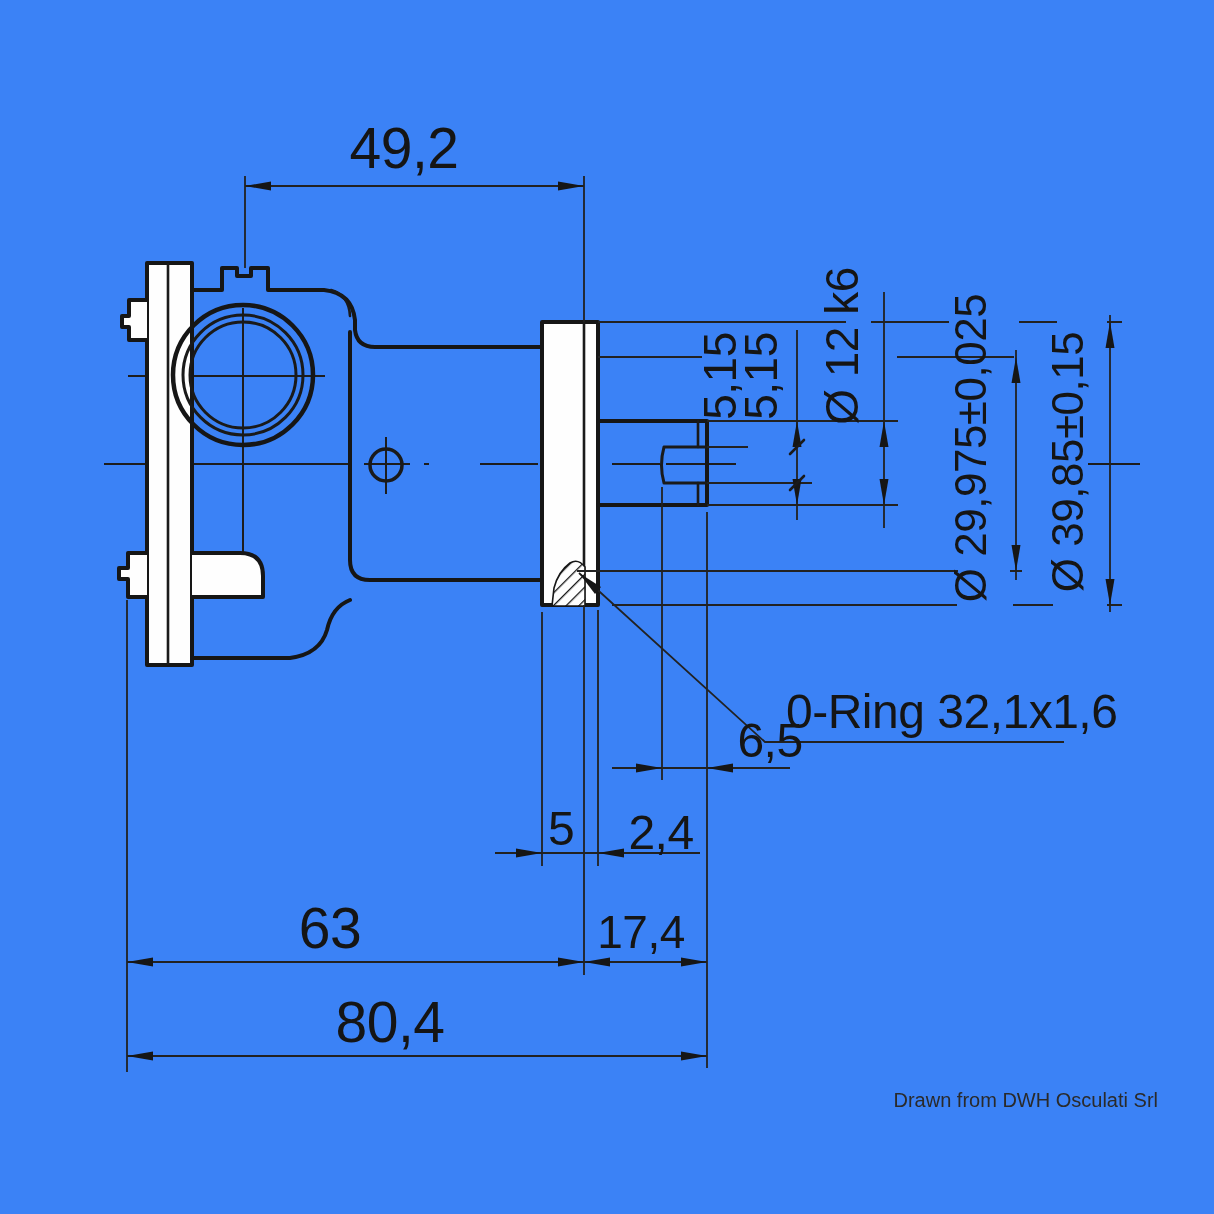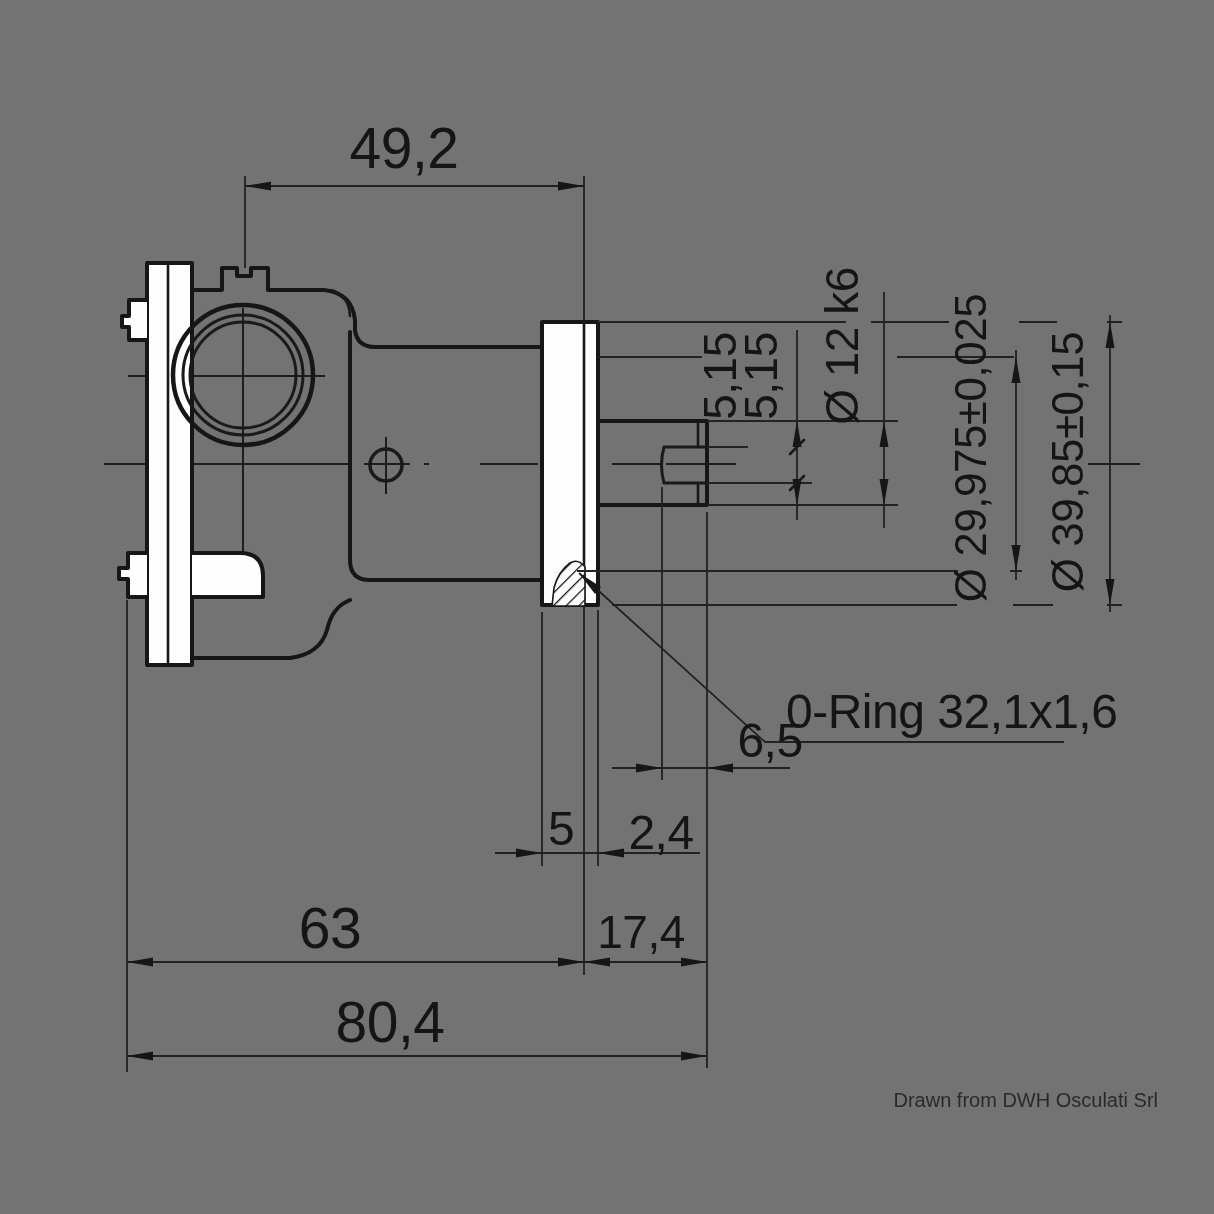--- a/index.html
+++ b/index.html
@@ -1,16 +1,16 @@
 <!DOCTYPE html>
 <html><head>
 <meta charset="utf-8">
 <style>
   html,body{margin:0;padding:0;background:#e8e8e8;}
-  .sheet{position:relative;width:1214px;height:1214px;background:#737373;overflow:hidden;
+  .sheet{position:relative;width:1214px;height:1214px;background:#3b82f6;overflow:hidden;
          font-family:"Liberation Sans", sans-serif;}
   svg{position:absolute;inset:0;}
   svg text{font-family:"Liberation Sans", sans-serif; fill:#151515; letter-spacing:-0.5px;}
   .t56{font-size:57px;}
   .t48{font-size:48px;}
   .t46{font-size:46px;}
   .t44{font-size:44px;}
   .t20{font-size:20px; letter-spacing:0; fill:#2a2a2a;}
   .outline{stroke:#161616;stroke-width:4;fill:none;stroke-linejoin:round;stroke-linecap:round;}
   .outline-f{stroke:#161616;stroke-width:4;fill:#fefefe;stroke-linejoin:round;}

